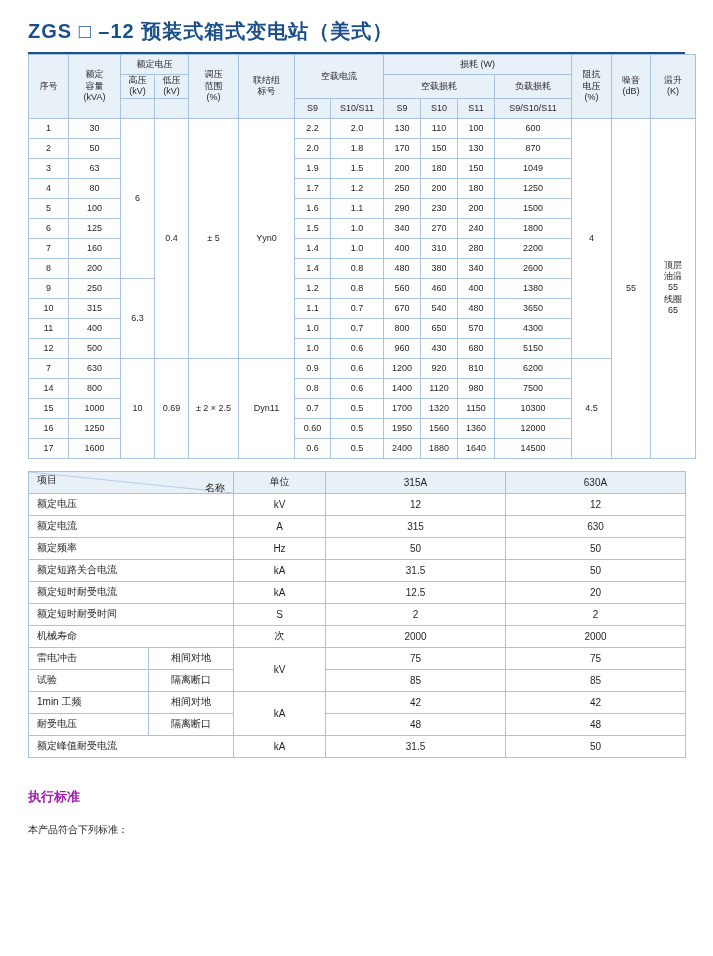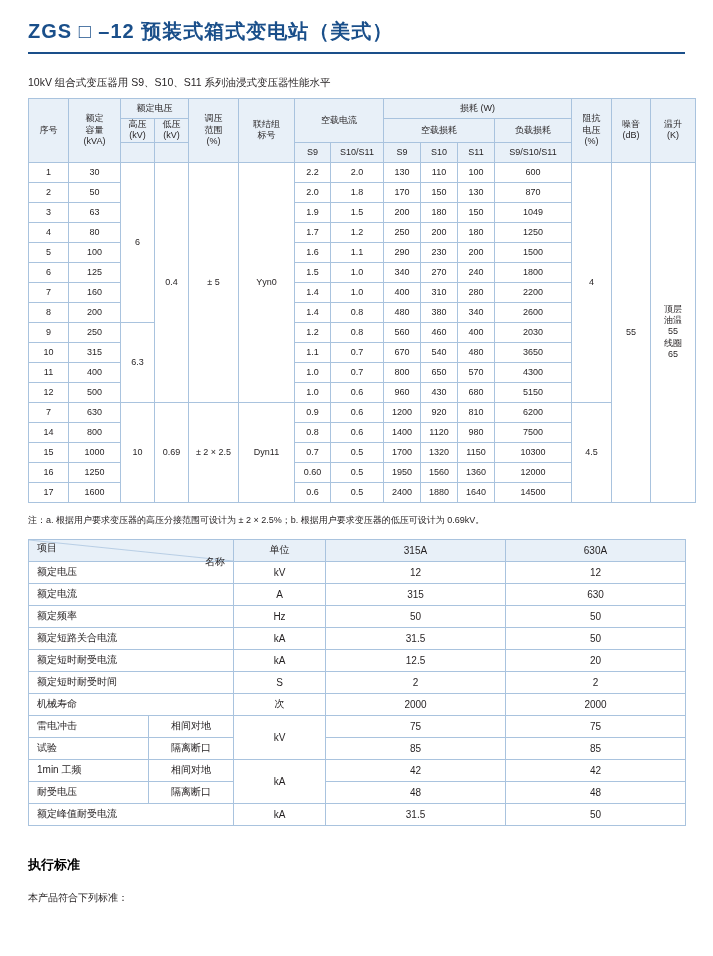--- a/index.html
+++ b/index.html
@@ -50,39 +50,38 @@
   .t2 th,.t2 td{
     border:1px solid #a9c3de;text-align:center;vertical-align:middle;
     height:21px;padding:0 2px;font-weight:normal;
   }
   .t2 thead th{background:#e8f0f8;}
   .t2 td.left{text-align:left;padding-left:8px;}
   .corner{position:relative;padding:0;height:38px;background:#e8f0f8;}
   .corner .diag{
     position:absolute;left:0;top:0;width:100%;height:100%;
   }
-  .corner .tr{position:absolute;right:8px;top:15px;font-size:10px;}
+  .corner .tr{position:absolute;right:8px;top:9px;font-size:10px;}
   .corner .bl{position:absolute;left:8px;bottom:6px;font-size:10px;}
 
   
-  h2.sec{font-size:13px;color:#000000;font-weight:bold;margin:30px 0 14px 0;}
+  h2.sec{font-size:13px;color:#a21caf;font-weight:bold;margin:30px 0 14px 0;}
   .std{font-size:10px;line-height:2.0;}
   .std div{margin-bottom:2px;}
 </style>
 </head>
 <body>
 
 <div class="page">
 
   <div class="title-wrap">
     <h1 class="title">ZGS □ –12 预装式箱式变电站（美式）</h1>
     <div class="title-rule"></div>
   </div>
 
-  <div class="intro">10kV 组合式变压器用 S9、S10、S11 系列油浸式变压器性能水平</div>
 
   <table class="t1">
     <colgroup>
       <col style="width:40px">
       <col style="width:52px">
       <col style="width:34px">
       <col style="width:34px">
       <col style="width:50px">
       <col style="width:56px">
       <col style="width:36px">
@@ -251,21 +250,21 @@
 
       <tr>
         <td>9</td>
         <td>250</td>
         <td rowspan="4">6.3</td>
         <td>1.2</td>
         <td>0.8</td>
         <td>560</td>
         <td>460</td>
         <td>400</td>
-        <td>2030</td>
+        <td>1380</td>
       </tr>
       <tr>
         <td>10</td>
         <td>315</td>
         <td>1.1</td>
         <td>0.7</td>
         <td>670</td>
         <td>540</td>
         <td>480</td>
         <td>3650</td>
@@ -342,21 +341,20 @@
         <td>0.6</td>
         <td>0.5</td>
         <td>2400</td>
         <td>1880</td>
         <td>1640</td>
         <td>14500</td>
       </tr>
     </tbody>
   </table>
 
-  <div class="note">注：a. 根据用户要求变压器的高压分接范围可设计为 ± 2 × 2.5%；b. 根据用户要求变压器的低压可设计为 0.69kV。</div>
 
 
   <table class="t2">
     <colgroup>
       <col style="width:120px">
       <col style="width:85px">
       <col style="width:92px">
       <col style="width:180px">
       <col style="width:180px">
     </colgroup>

